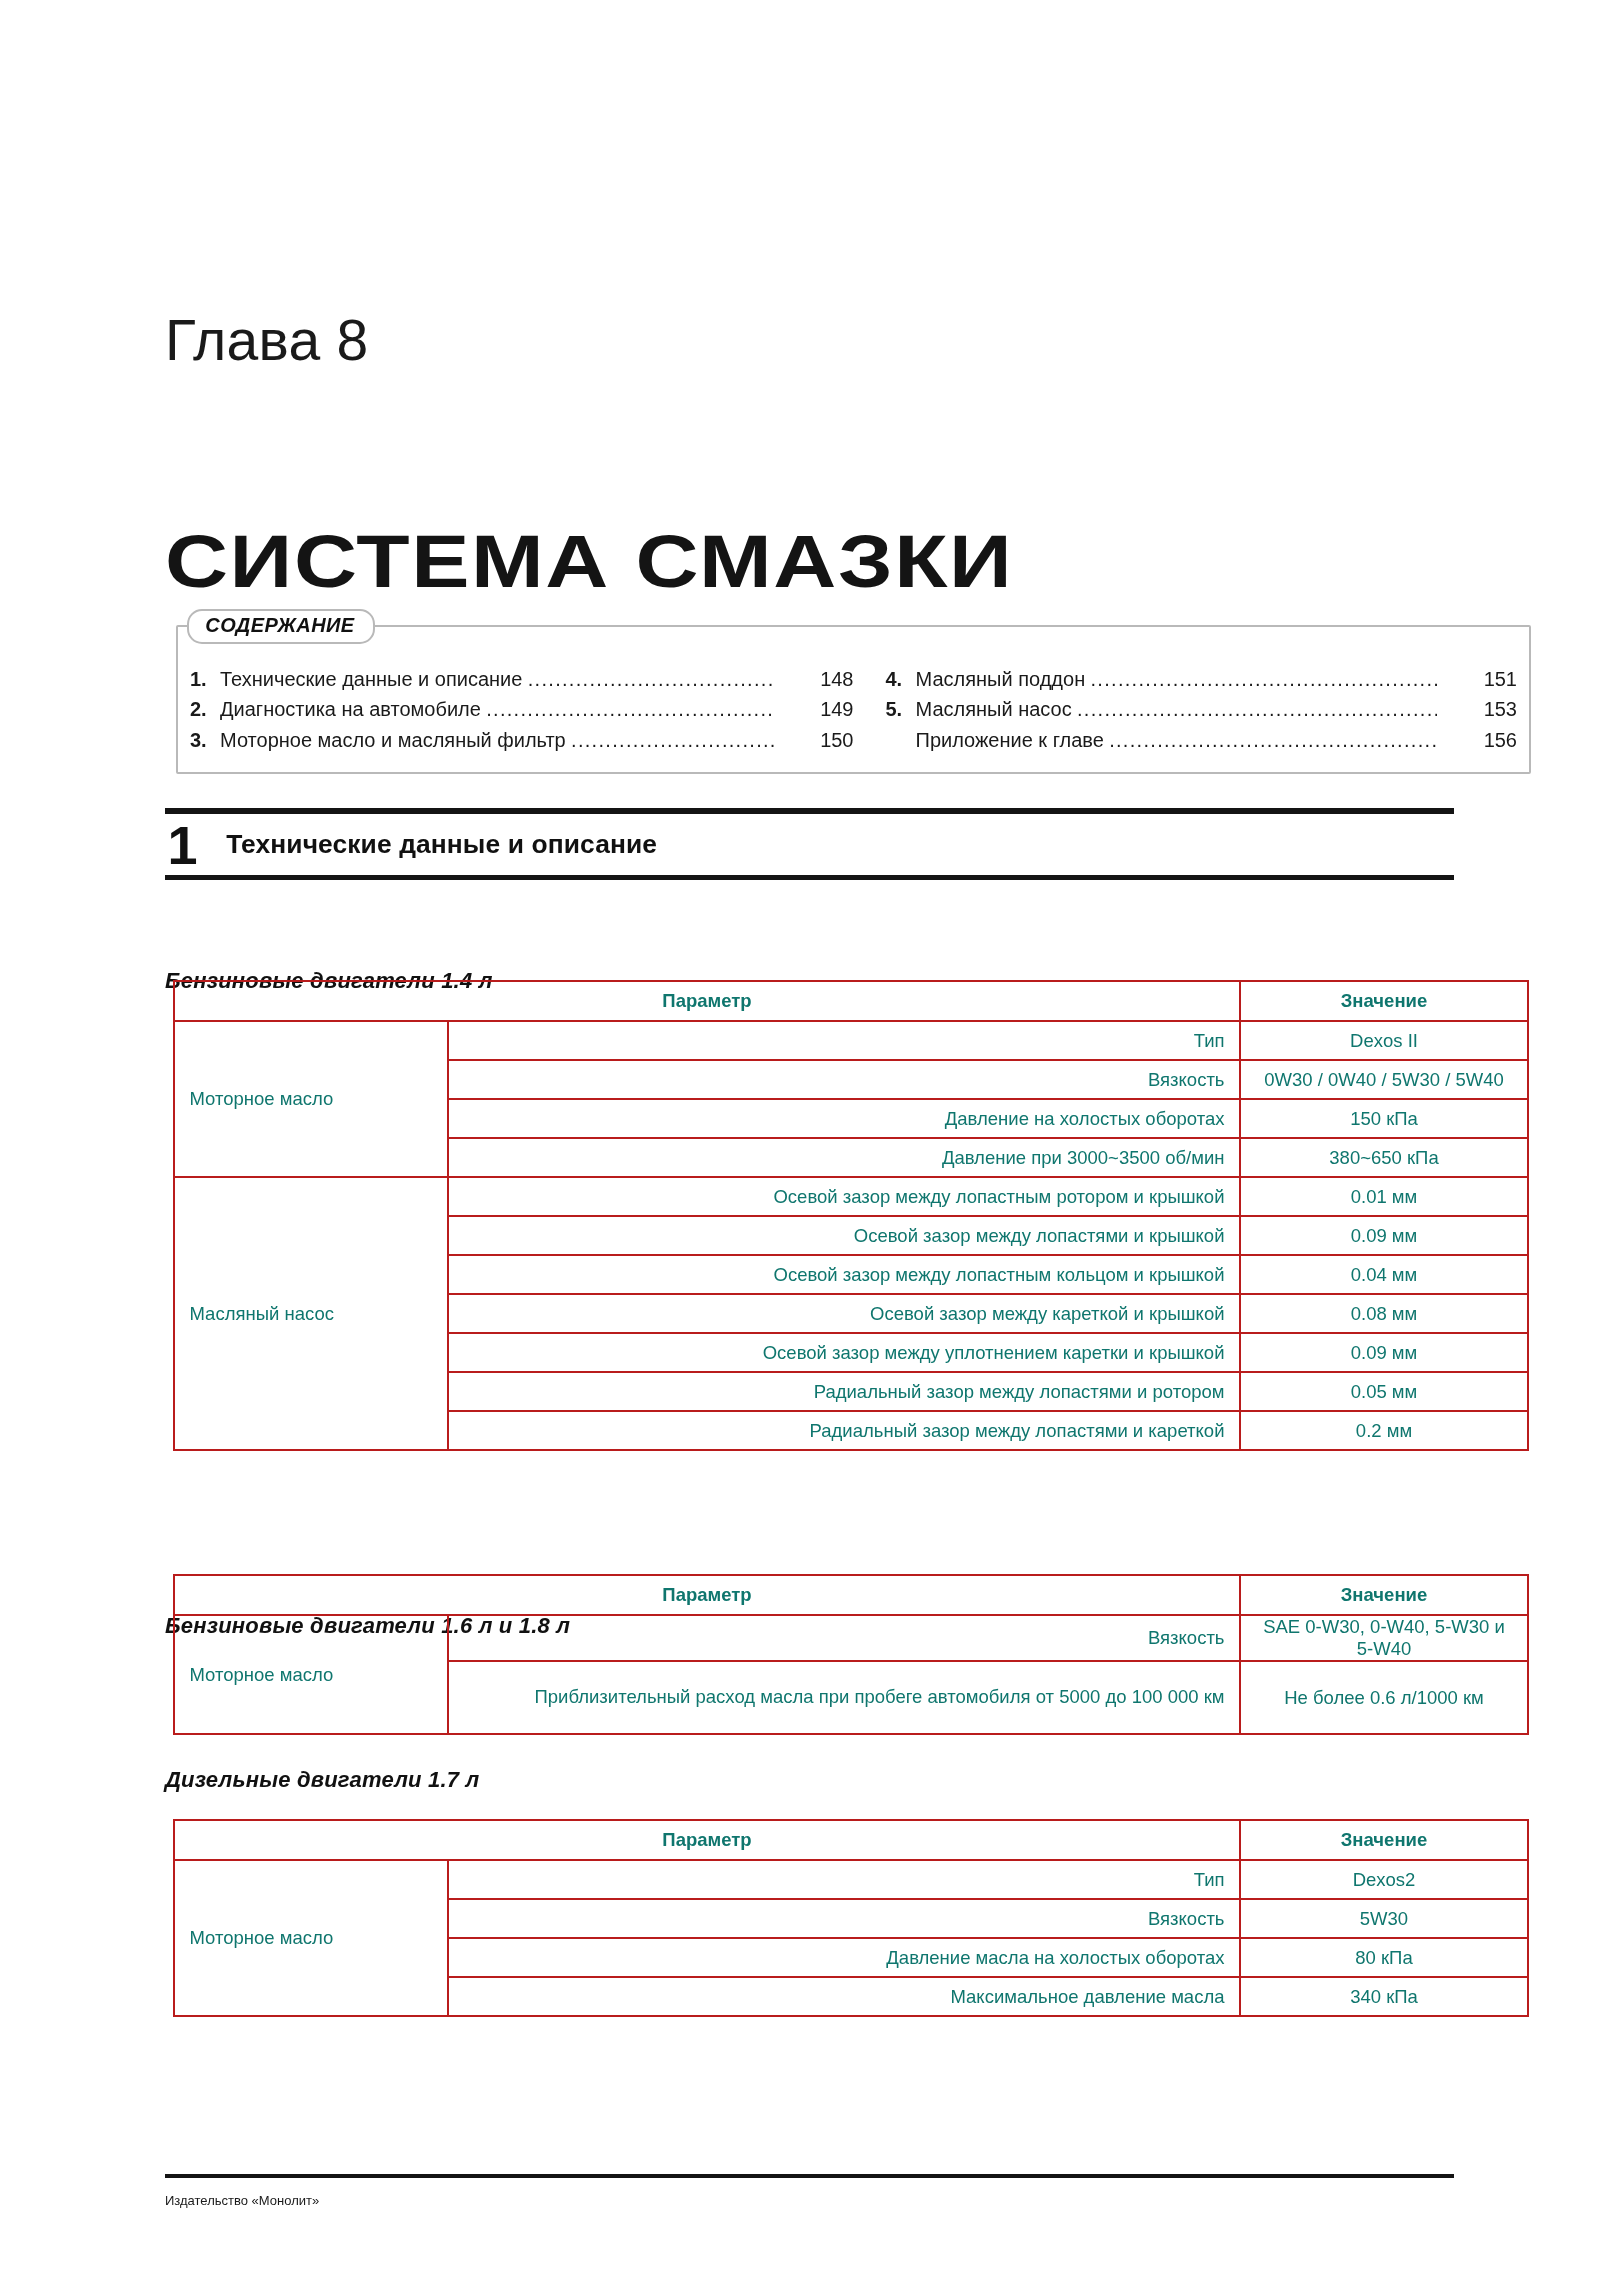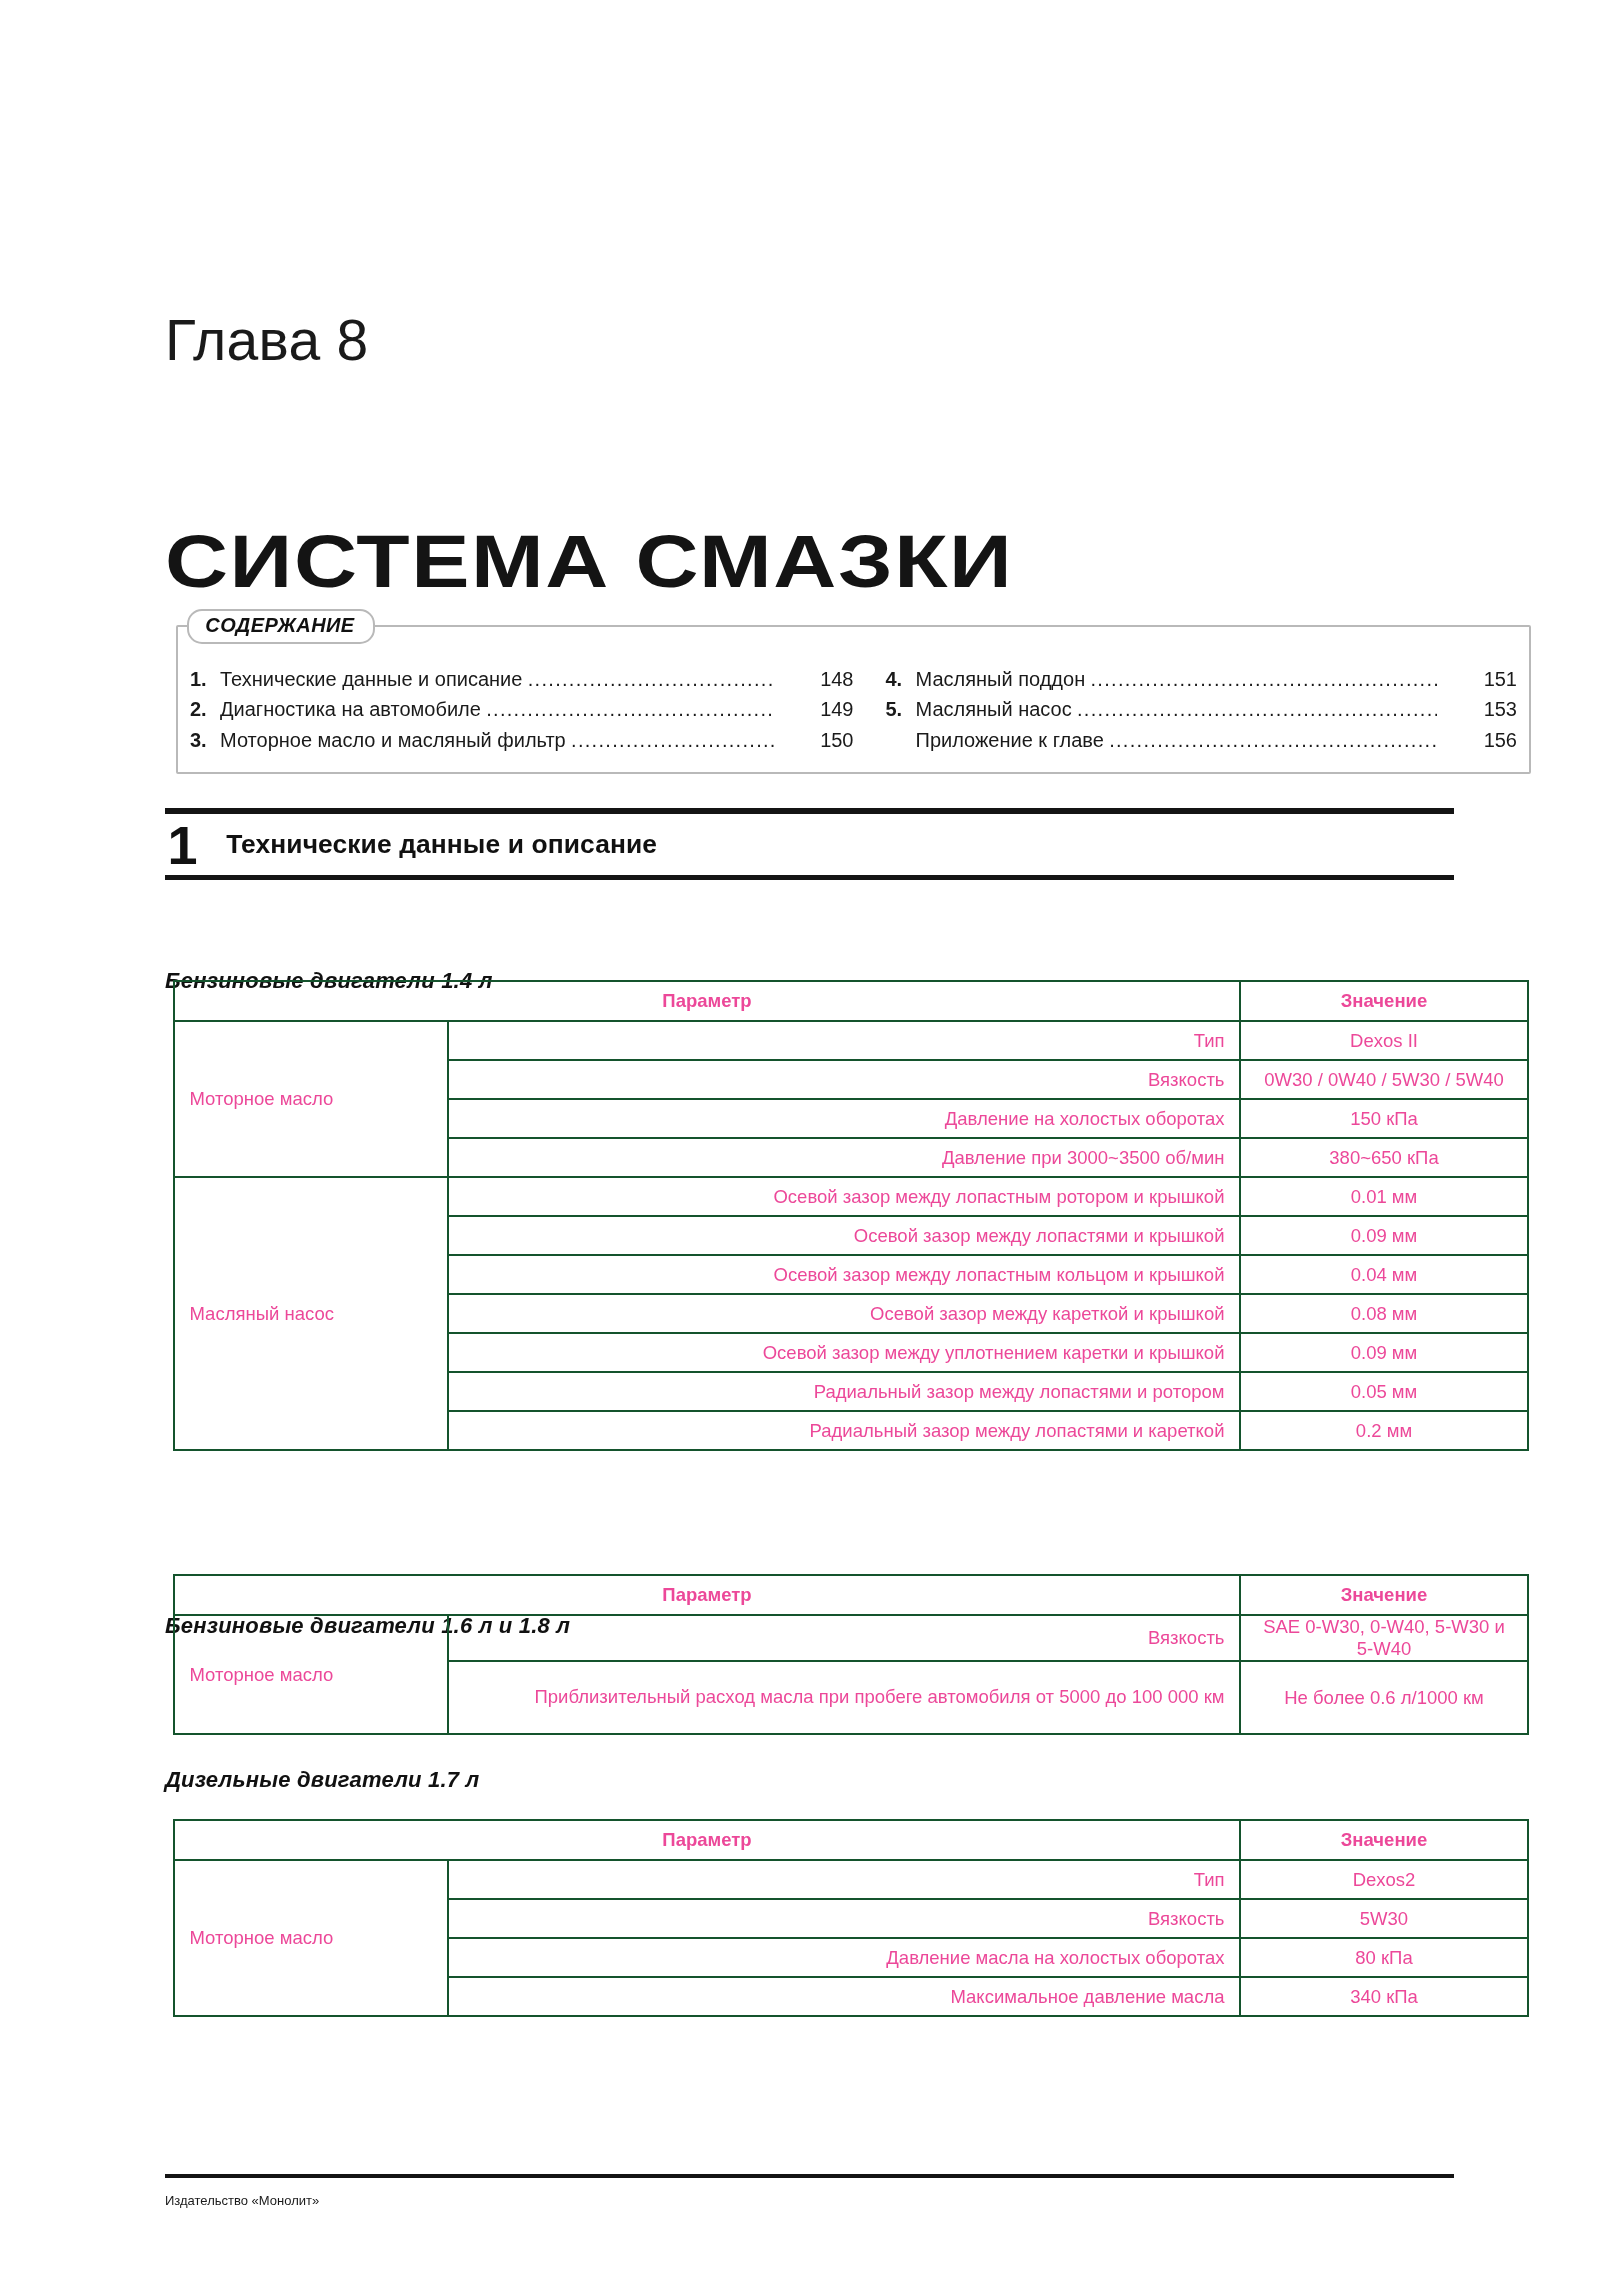--- a/index.html
+++ b/index.html
@@ -172,25 +172,25 @@
     width: 1354px;
     border-collapse: collapse;
     table-layout: fixed;
     font-size: 18.5px;
   }
   #table1 { top: 980px; }
   #table2 { top: 1574px; }
   #table3 { top: 1819px; }
 
   .spec-table td, .spec-table th {
-    border: 2px solid #14532d;
+    border: 2px solid #b91c1c;
     padding: 0 14.5px;
     vertical-align: middle;
     font-weight: 400;
-    color: #ec4899;
+    color: #0f766e;
     margin-top: 42px;
   }
   .spec-table th {
     font-weight: 700;
     text-align: center;
     height: 38px;
   }
   .col-group { width: 274px; }
   .col-param { width: 792px; }
   .col-value { width: 288px; }

